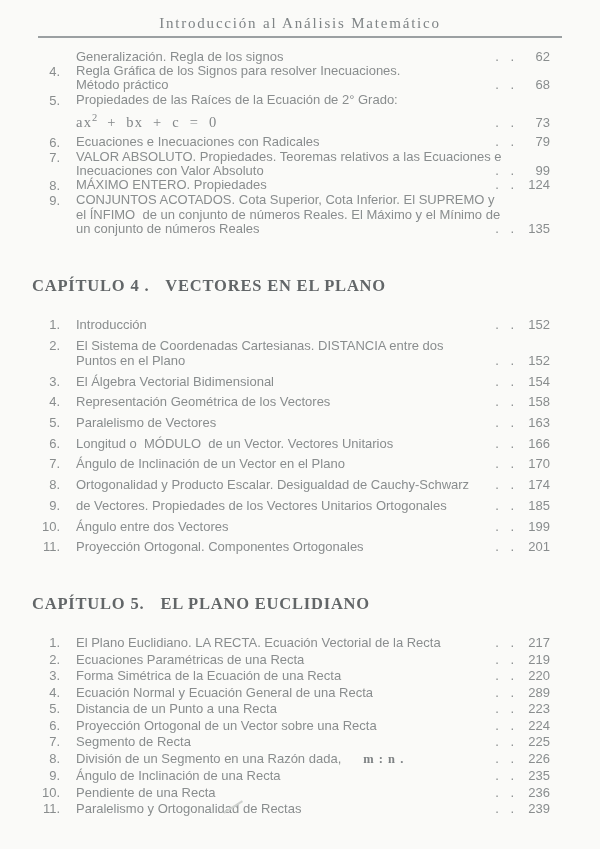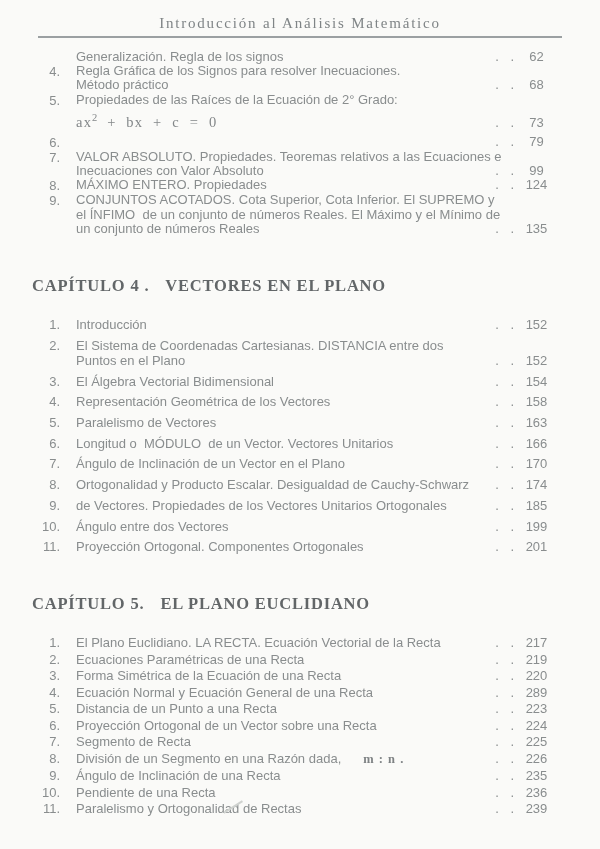--- a/index.html
+++ b/index.html
@@ -33,21 +33,21 @@
     flex:none; width:30px;
     text-align:right;
     white-space:pre;
   }
   .entry-body { flex:1; margin-left:16px; min-width:0; }
   .line { white-space:pre-wrap; }
   .line.last { display:flex; align-items:baseline; }
   .line-text { white-space:pre-wrap; }
   .leader { margin-left:auto; flex:none; display:flex; align-items:baseline; padding-left:8px; }
   .dots { letter-spacing:4px; }
-  .pg { min-width:27px; text-align:center; margin-left:5px; }
+  .pg { min-width:27px; text-align:right; margin-left:5px; }
 
   .toc.tight { font-size:13px; }
   .toc.tight .line { line-height:14.2px; }
   .toc.tight .entry { margin-bottom:0; }
 
   .toc.loose { font-size:13px; }
   .toc.loose .line { line-height:15.2px; }
   .toc.loose .entry { margin-bottom:5.5px; }
 
   .toc.normal { font-size:13px; }
@@ -119,21 +119,21 @@
         <div class="entry">
           <div class="entry-num">5.</div>
           <div class="entry-body">
             <div class="line">Propiedades de las Raíces de la Ecuación de 2° Grado:</div>
             <div class="line last formula-line"><span class="formula"><span>ax</span><sup>2</sup><span> + bx + c = 0</span></span><span class="leader"><span class="dots">. .</span><span class="pg">73</span></span></div>
           </div>
         </div>
         <div class="entry">
           <div class="entry-num">6.</div>
           <div class="entry-body">
-            <div class="line last"><span class="leader"><span class="dots">. .</span><span class="pg">79</span></span></div>
+            <div class="line last"><span class="line-text">Ecuaciones e Inecuaciones con Radicales</span><span class="leader"><span class="dots">. .</span><span class="pg">79</span></span></div>
           </div>
         </div>
         <div class="entry">
           <div class="entry-num">7.</div>
           <div class="entry-body">
             <div class="line">VALOR ABSOLUTO. Propiedades. Teoremas relativos a las Ecuaciones e</div>
             <div class="line last"><span class="line-text">Inecuaciones con Valor Absoluto</span><span class="leader"><span class="dots">. .</span><span class="pg">99</span></span></div>
           </div>
         </div>
         <div class="entry">

